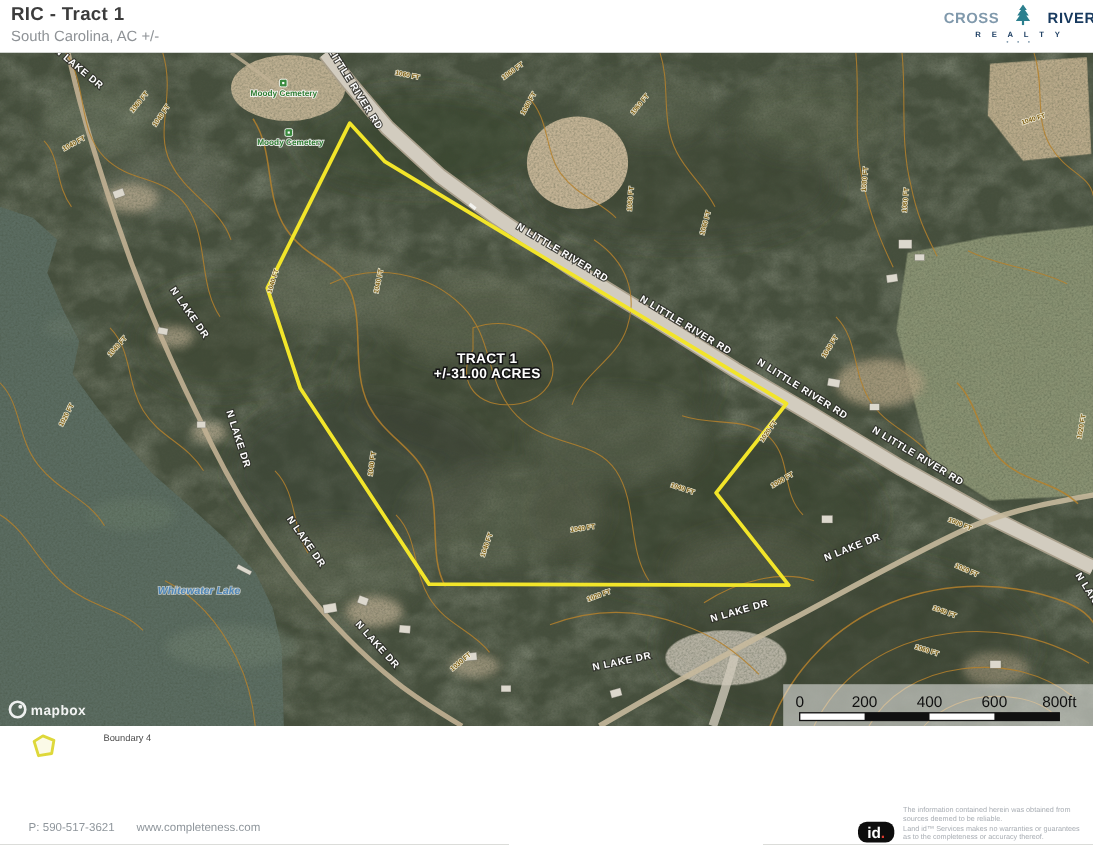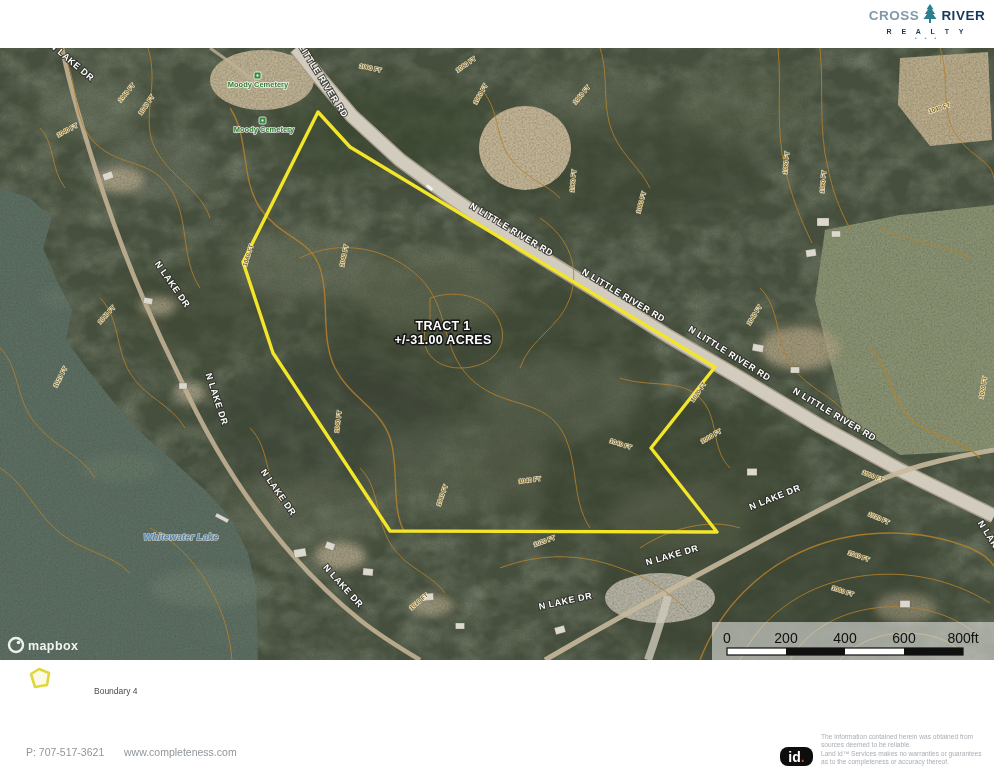--- a/index.html
+++ b/index.html
@@ -5,21 +5,21 @@
   html,body{margin:0;padding:0;}
   body{width:994px;height:768px;background:#ffffff;font-family:"Liberation Sans",sans-serif;overflow:hidden;position:relative;}
   .page{width:994px;height:768px;position:relative;}
 
   
   .header{position:absolute;top:0;left:0;width:994px;height:48px;background:#ffffff;}
   .title-block{position:absolute;left:10px;top:3px;}
   .map-title{font-size:17px;font-weight:bold;color:#3c3c3c;letter-spacing:.3px;}
   .map-subtitle{font-size:13.5px;color:#8e9296;margin-top:2px;}
   .brand{position:absolute;right:8px;top:4px;width:118px;text-align:center;}
-  .brand-row{display:flex;align-items:center;justify-content:center;gap:4px;}
+  .brand-row{display:flex;align-items:center;justify-content:center;gap:15px;}
   .brand-cross{font-size:13.5px;font-weight:600;color:#8099ac;letter-spacing:.5px;}
   .brand-creek{font-size:13.5px;font-weight:800;color:#17395e;letter-spacing:.5px;}
   .brand-realty{font-size:7px;font-weight:700;color:#17395e;letter-spacing:4px;margin-top:1px;}
   .brand-dots{font-size:6px;color:#8099ac;letter-spacing:3px;margin-top:0px;}
 
   
   .map-wrap{position:absolute;top:48px;left:0;width:994px;height:612px;background:#47503e;}
   svg text{font-family:"Liberation Sans",sans-serif;}
   .road-label{fill:#ffffff;font-size:9px;font-weight:700;letter-spacing:.6px;
     stroke:rgba(45,45,40,.85);stroke-width:2px;paint-order:stroke;text-anchor:middle;}
@@ -28,40 +28,44 @@
   .place-cemetery{fill:#2f7d33;font-size:7.5px;font-weight:700;
     stroke:rgba(255,255,255,.85);stroke-width:1.6px;paint-order:stroke;text-anchor:middle;}
   .place-water{fill:#4e86b8;font-size:9.5px;font-weight:700;font-style:italic;
     stroke:rgba(255,255,255,.6);stroke-width:1.4px;paint-order:stroke;text-anchor:middle;}
   .tract-label{fill:#ffffff;font-size:12.5px;font-weight:800;letter-spacing:.3px;
     stroke:#161616;stroke-width:2.8px;paint-order:stroke;text-anchor:middle;}
   .scale-tick{fill:#101010;font-size:14px;text-anchor:middle;}
   .mapbox-text{fill:rgba(255,255,255,.92);font-size:12.5px;font-weight:600;letter-spacing:.4px;}
 
   
-  .legend{position:absolute;top:666px;left:26px;display:flex;align-items:flex-end;}
+  .legend{position:absolute;top:666px;left:26px;display:flex;align-items:flex-start;}
   .legend-label{font-size:8.5px;color:#4a4a4a;margin-left:40px;}
 
   
   .footer{position:absolute;bottom:0;left:0;width:994px;height:42px;}
   .footer-phone{position:absolute;left:26px;bottom:10px;font-size:10.5px;color:#8f969c;}
   .footer-site{position:absolute;left:124px;bottom:10px;font-size:10.5px;color:#8f969c;}
   .id-badge{position:absolute;left:780px;bottom:2px;width:33px;height:19px;background:#0d0d0d;
     border-radius:8px;color:#ffffff;font-weight:800;font-size:14px;display:flex;
     align-items:center;justify-content:center;}
   .id-dot{color:#e03c31;}
   .disclaimer{position:absolute;left:821px;bottom:2px;width:172px;font-size:6.6px;
     line-height:8.2px;color:#a9aeb4;}
 </style>
 </head>
 <body>
 
 <div class="page">
 
   <div class="header">
+    <div class="title-block">
+      <div class="map-title">RIC - Tract 1</div>
+      <div class="map-subtitle">South Carolina,  AC +/-</div>
+    </div>
     <div class="brand">
       <div class="brand-row">
         <span class="brand-cross">CROSS</span>
         <span><svg width="14" height="19" viewBox="0 0 14 19">
               <path d="M7 0 L10.5 5.2 H8.8 L12.2 10 H10 L13.5 15 H8 V19 H6 V15 H0.5 L4 10 H1.8 L5.2 5.2 H3.5 Z" fill="#2c7f8e"></path>
             </svg></span>
         <span class="brand-creek">RIVER</span>
       </div>
       <div class="brand-realty">R E A L T Y</div>
       <div class="brand-dots">• • •</div>
@@ -291,21 +295,21 @@
   <div class="legend">
     <span>
       <svg width="28" height="26" viewBox="0 0 28 26">
         <polygon points="5,8 13,3 23,7 21,19 9,21" fill="rgba(222,216,58,.12)" stroke="#ded83a" stroke-width="2.6" stroke-linejoin="round"></polygon>
       </svg>
     </span>
     <span class="legend-label">Boundary 4</span>
   </div>
 
   <div class="footer">
-    <span class="footer-phone">P: 707-517-3621</span>
+    <span class="footer-phone">P: 590-517-3621</span>
     <span class="footer-site">www.completeness.com</span>
     <div class="id-badge">
         <span>id</span>
         <span class="id-dot">.</span>
       </div>
     <div class="disclaimer">
       <div>The information contained herein was obtained from</div>
       <div>sources deemed to be reliable.</div>
       <div>Land id™ Services makes no warranties or guarantees</div>
       <div>as to the completeness or accuracy thereof.</div>

